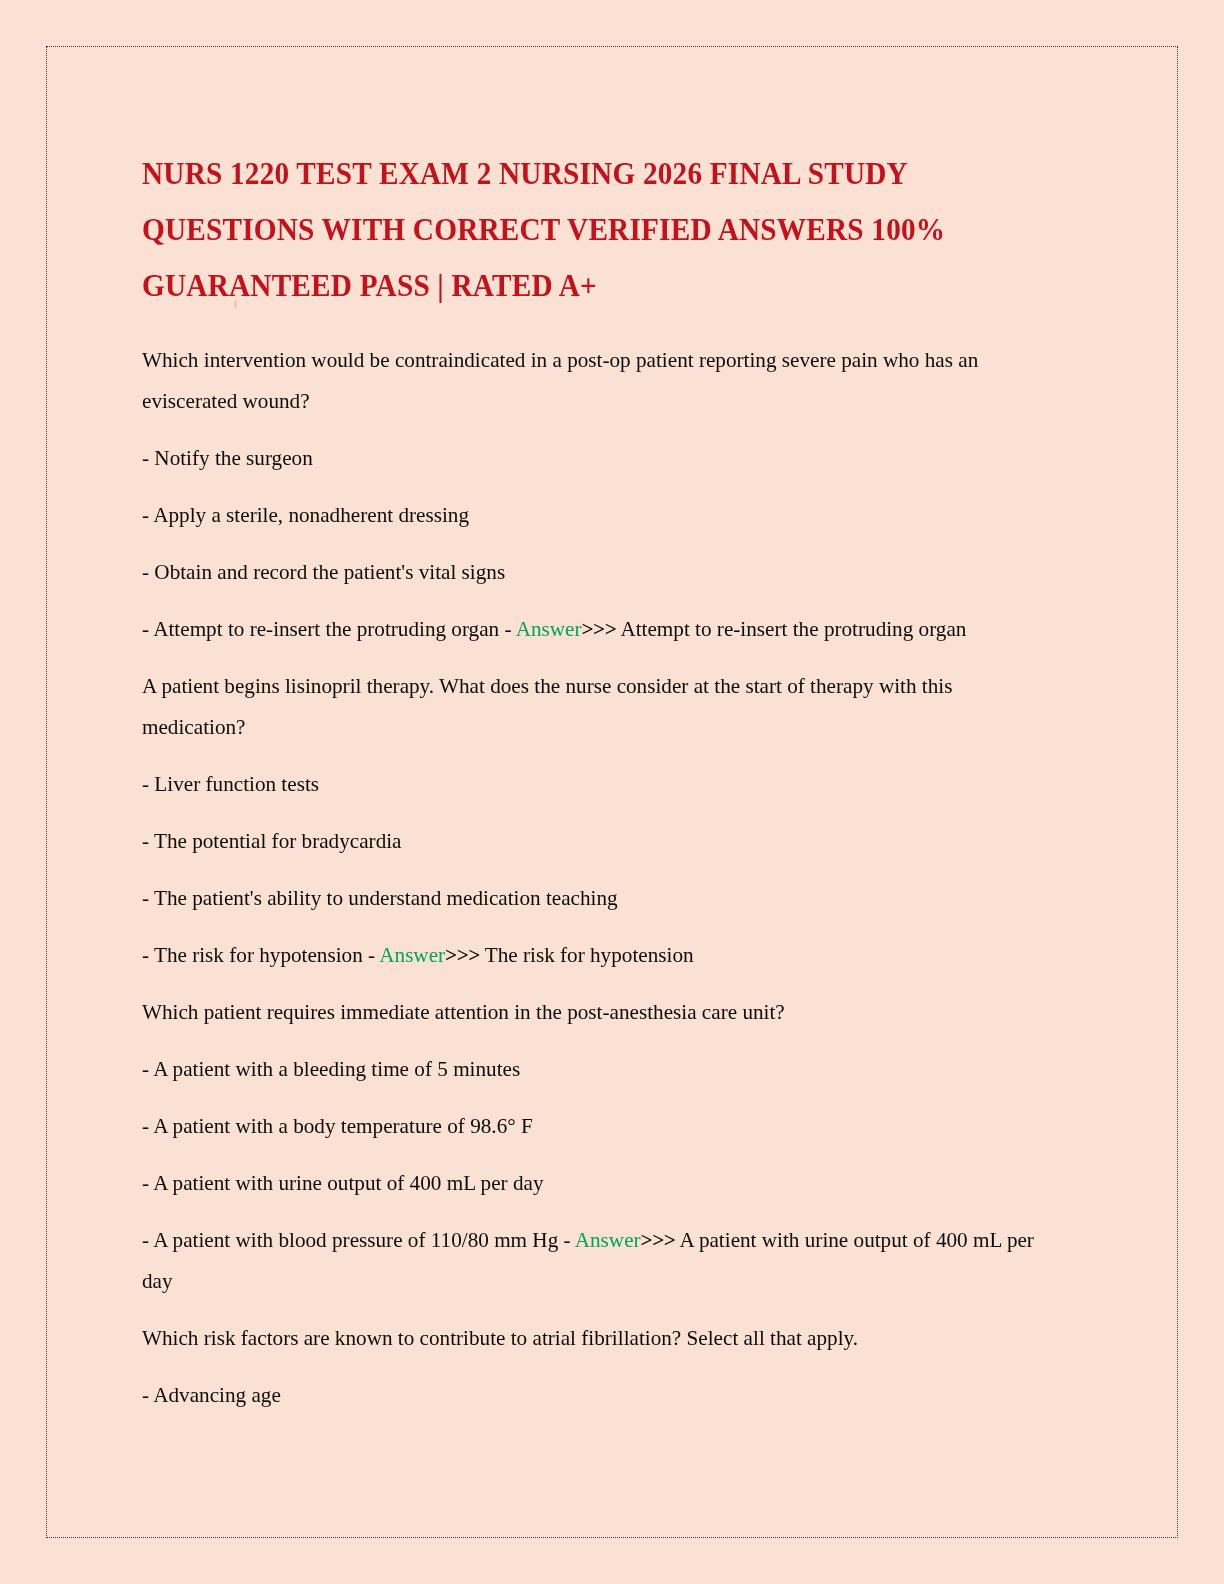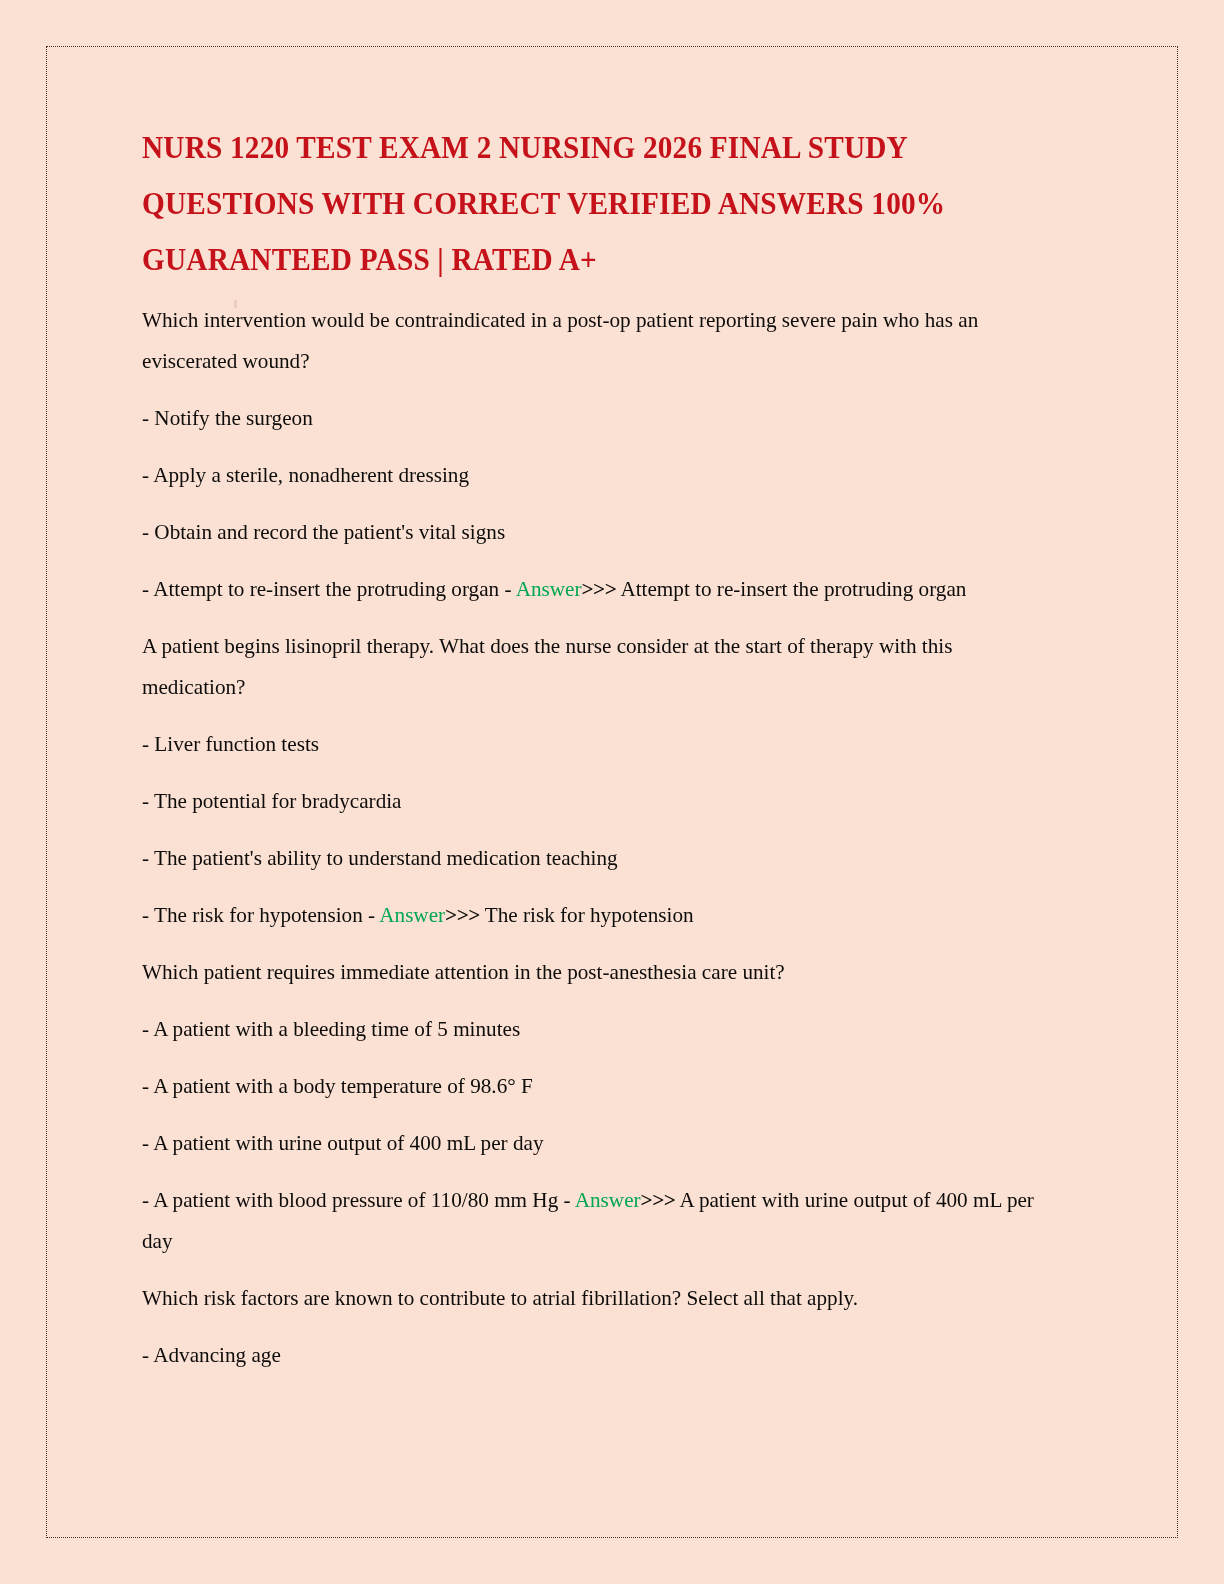--- a/index.html
+++ b/index.html
@@ -29,39 +29,39 @@
     width: 1132px;
     height: 1492px;
     border: 1px dotted #3a3330;
     box-sizing: border-box;
     pointer-events: none;
   }
 
   .content {
     position: absolute;
     left: 142px;
-    top: 120px;
+    top: 146px;
     width: 916px;
   }
 
   .doc-title {
     color: #C5121A;
     font-family: "Liberation Serif", "DejaVu Serif", serif;
     font-weight: bold;
     font-size: 30.5px;
     line-height: 56px;
     letter-spacing: 0.2px;
     margin: 0 0 0 0;
     transform: scaleX(0.96);
     transform-origin: left top;
     white-space: normal;
   }
 
   .body-block {
-    margin-top: 12px;
+    margin-top: 26px;
   }
 
   p.para {
     margin: 0 0 0 0;
     padding: 0;
     color: #0e0c0b;
     font-size: 21.5px;
     line-height: 41px;
     font-family: "Liberation Serif", "DejaVu Serif", serif;
     transform: scaleX(0.985);

